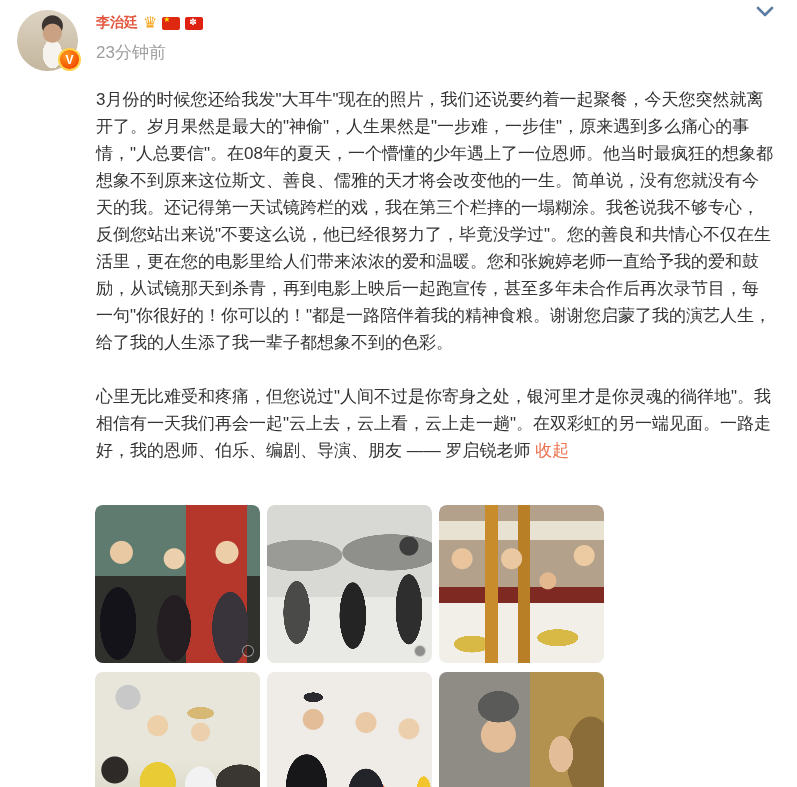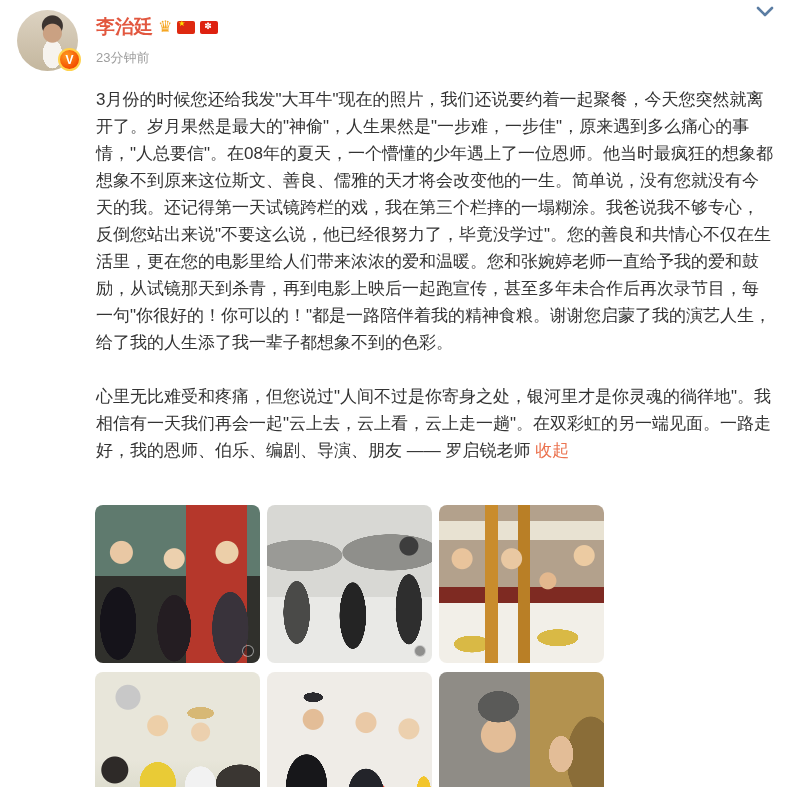--- a/index.html
+++ b/index.html
@@ -19,28 +19,28 @@
       radial-gradient(ellipse 16px 24px at 58% 72%, #f6f3ee 0 60%, transparent 61%),
       radial-gradient(circle at 58% 26%, #3c3430 0 10px, transparent 11px),
       linear-gradient(180deg, #ddd3c2 0%, #cfc3ae 55%, #c4b79e 100%);
     cursor:pointer; }
   .v-badge { position:absolute; left:58px; top:48px; width:23px; height:23px;
     border-radius:50%; background:radial-gradient(circle at 35% 30%, #ff9a1f, #f34b00 75%);
     border:2px solid #ffd24d; color:#fff; font-weight:bold; font-size:12px;
     display:flex; align-items:center; justify-content:center; }
   .head-info { position:absolute; left:96px; top:14px; }
   .name-row { display:flex; align-items:center; gap:5px; }
-  .username { color:#e2573f; font-size:19px; font-weight:bold; cursor:pointer; }
+  .username { color:#e2573f; font-size:14px; font-weight:bold; cursor:pointer; }
   .crown { color:#f5a623; font-size:16px; line-height:16px; }
   .flag { width:18px; height:13px; border-radius:2px; position:relative; display:inline-block; }
   .flag-cn { background:#de2910; }
   .flag-cn::after { content:"★"; position:absolute; left:1px; top:-2px; color:#ffde00; font-size:8px; }
   .flag-hk { background:#de2110; }
   .flag-hk::after { content:"✽"; position:absolute; left:4px; top:0px; color:#ffffff; font-size:9px; }
-  .timestamp { margin-top:9px; color:#9e9e9e; font-size:13px; }
+  .timestamp { margin-top:9px; color:#9e9e9e; font-size:17px; }
 
   
   .content { position:absolute; left:96px; top:86px; width:678px;
     font-size:17px; line-height:27px; color:#333333; }
   .para2 { margin-top:27px; }
   .collapse-link { color:#eb7350; cursor:pointer;margin-top:12px; }
 
   
   .photo-grid { position:absolute; left:95px; top:505px;
     display:grid; grid-template-columns:repeat(3,165px); grid-auto-rows:158px;

